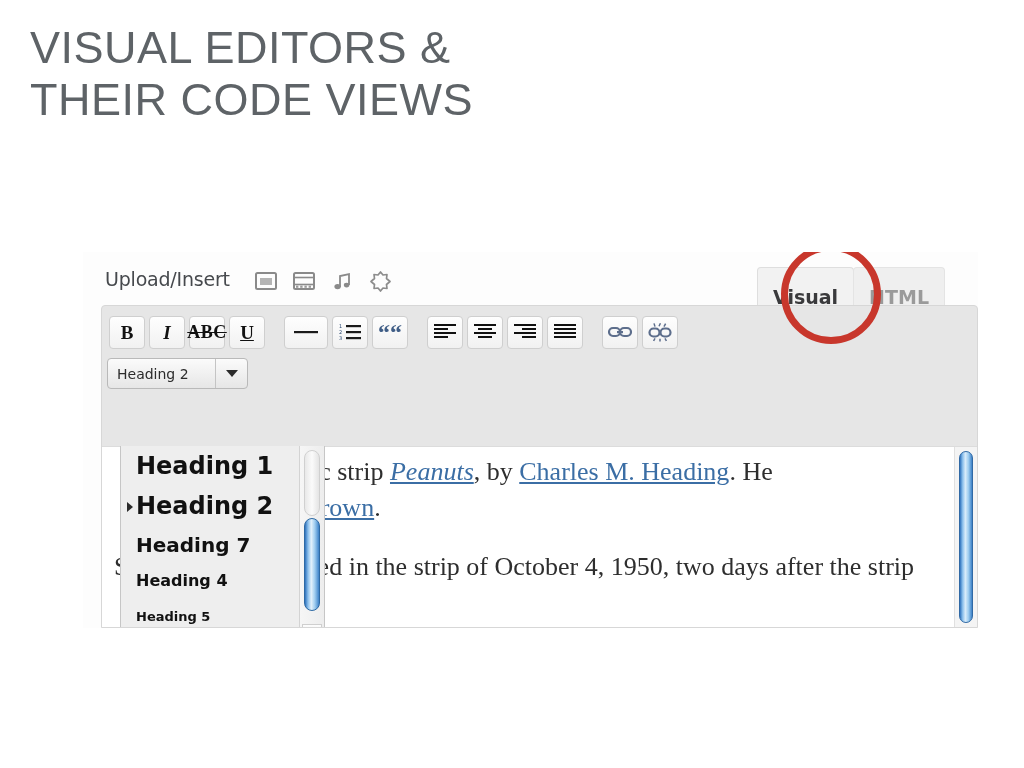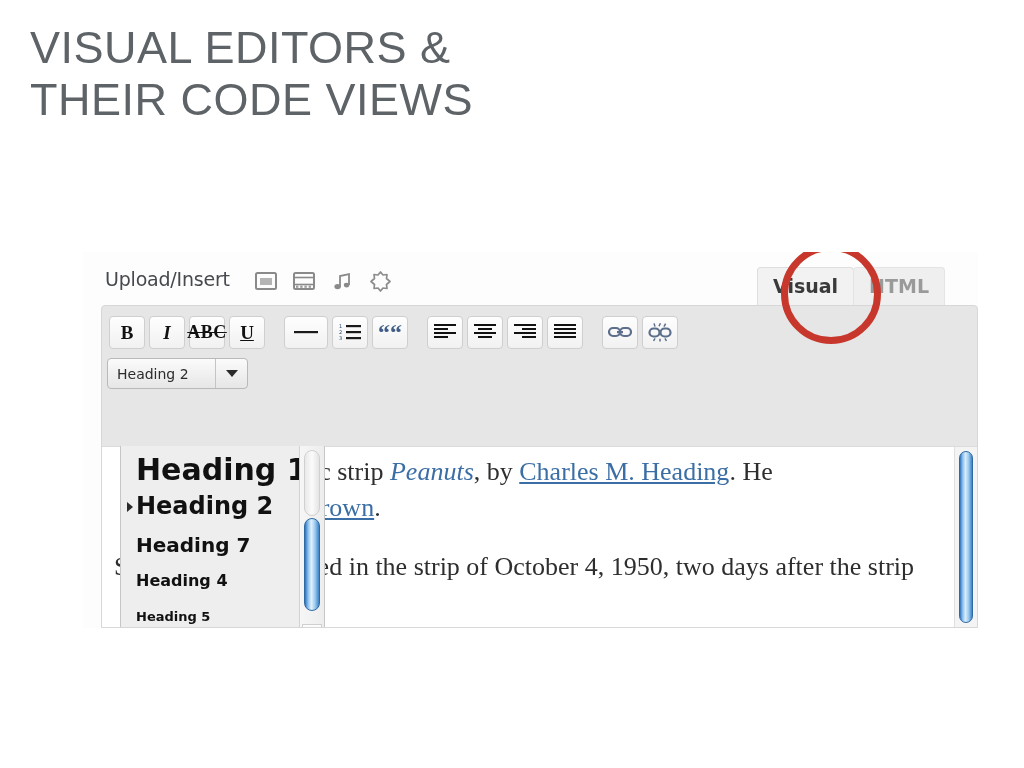--- a/index.html
+++ b/index.html
@@ -82,21 +82,21 @@
   #editor-tabs {
     position: absolute;
     right: 33px;
     top: 15px;
     display: flex;
     align-items: flex-end;
   }
   .editor-tab {
     font-size: 19px;
     font-family: "DejaVu Sans", sans-serif;
-    padding: 7px 15px 9px 15px;
+    padding: 18px 15px 9px 15px;
     border-radius: 4px 4px 0 0;
     line-height: 22px;
     cursor: pointer;
   }
   .editor-tab.active {
     background: #f2f2f2;
     color: #3a3a3c;
     font-weight: bold;
     border: 1px solid #dedede;
     border-bottom: none;
@@ -238,20 +238,21 @@
     color: #2e2e2e;
     white-space: nowrap;
     line-height: 30px;
   }
   .body-line a, .body-line .lnk {
     color: #3b6ea5;
     text-decoration: underline;
   }
   .body-line .lnk-ital {
     color: #3b6ea5;
+    text-decoration: underline;
     font-style: italic;
   }
   #body-line-1 { left: 36px; top: 10px; }
   #body-line-2 { left: 36px; top: 46px; }
   #body-line-3 { left: 12px; top: 105px; }
 
   
   #editor-scrollbar {
     position: absolute;
     right: 0;
@@ -521,21 +522,21 @@
       </div>
       <div class="body-line" id="body-line-3">Snoopy first appeared in the strip of October 4, 1950, two days after the strip</div>
     </div>
 
     <div id="editor-scrollbar">
       <div id="editor-scroll-thumb"></div>
     </div>
 
     <div id="heading-dropdown">
 
-      <div class="dd-item" style="top:6px;font-size:30px;">Heading 1</div>
+      <div class="dd-item" style="top:6px;font-size:24px;">Heading 1</div>
 
       <div class="dd-marker" style="top:56px;"></div>
       <div class="dd-item" style="top:46px;font-size:24px;">Heading 2</div>
 
       <div class="dd-item" style="top:87px;font-size:20px;">Heading 7</div>
 
       <div class="dd-item" style="top:125px;font-size:16px;">Heading 4</div>
 
       <div class="dd-item" style="top:163px;font-size:13px;">Heading 5</div>
 

